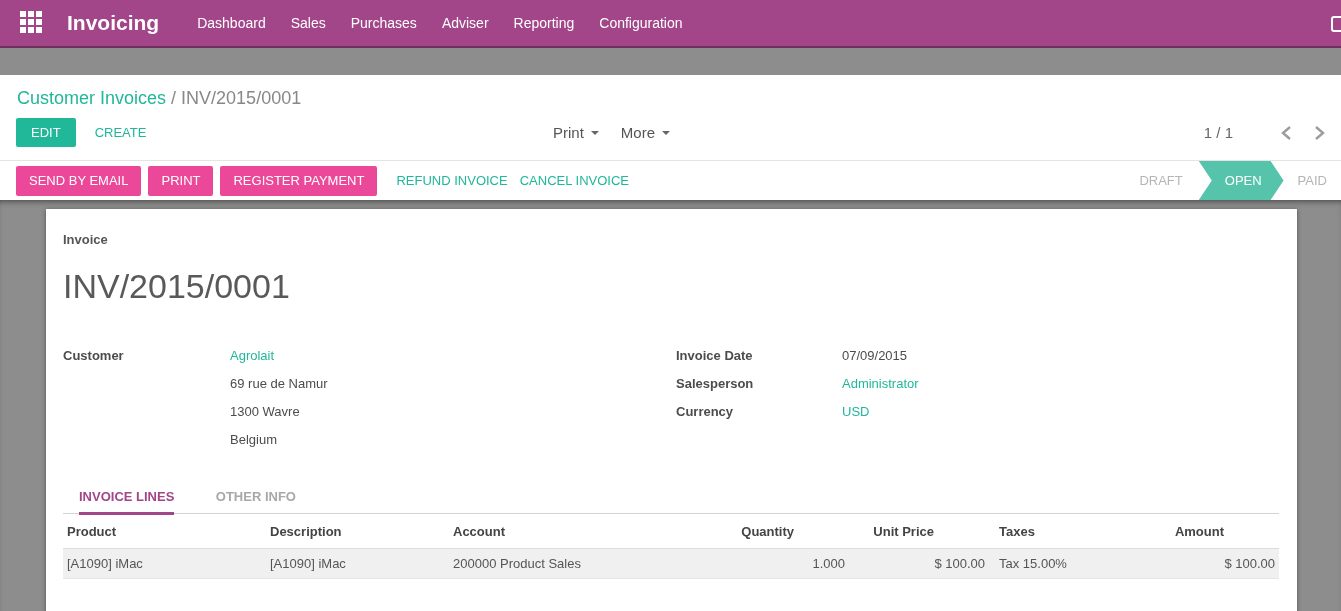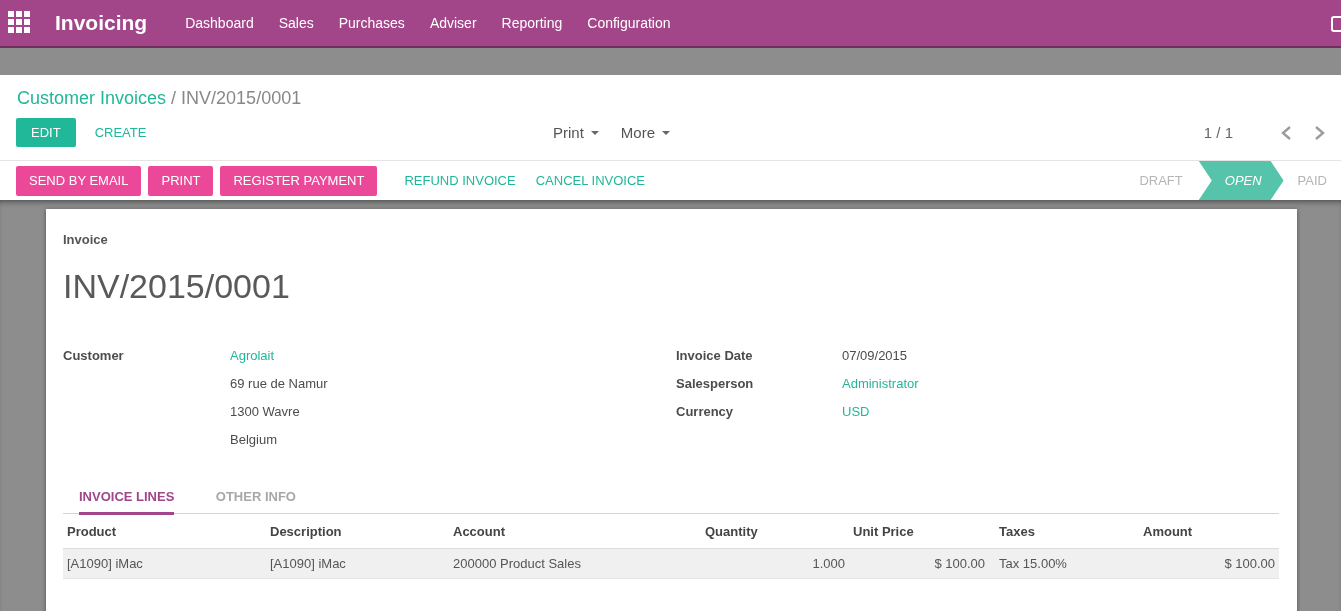--- a/index.html
+++ b/index.html
@@ -1,21 +1,21 @@
 <!DOCTYPE html>
 <html><head>
 <meta charset="utf-8">
 <style>
   * { margin:0; padding:0; box-sizing:border-box; }
   html,body { width:1341px; height:611px; overflow:hidden;
     font-family:"Liberation Sans", sans-serif; background:#8d8d8d; }
 
   
   .topbar { height:48px; background:#a24689; border-bottom:2px solid #6e2f5b;
-    display:flex; align-items:center; padding:0 8px; position:relative; }
+    display:flex; align-items:center; padding:0 20px; position:relative; }
   .apps-icon { width:25px; height:25px; display:grid;
     grid-template-columns:repeat(3,6px); grid-template-rows:repeat(3,6px);
     gap:2px; margin-right:22px; cursor:pointer; }
   .apps-icon span { background:#fff; }
   .brand { color:#fff; font-size:21px; font-weight:bold; margin-right:38px; }
   .topmenu { display:flex; gap:25px; }
   .topmenu .item { color:#fff; font-size:14px; cursor:pointer; }
   .partial-icon { position:absolute; right:-6px; top:16px; width:16px; height:16px;
     border:2px solid #fff; border-radius:3px; }
 
@@ -39,26 +39,26 @@
   .pager { margin-left:auto; display:flex; align-items:center; }
   .pager-count { color:#666; font-size:15px; margin-right:26px; }
   .pager-chevron { cursor:pointer; margin-left:22px; display:flex; }
 
   
   .statusbar { background:#fff; height:39px; display:flex; align-items:center;
     padding-left:16px; }
   .action-btn { background:#ec4899; color:#fff; border:none; font-size:13px;
     height:30px; padding:0 13px; margin-right:7px; border-radius:2px;
     cursor:pointer; font-family:"Liberation Sans", sans-serif; }
-  .action-link { color:#21b799; font-size:13px; margin-left:20px; cursor:pointer; }
+  .action-link { color:#21b799; font-size:13px; margin-left:12px; cursor:pointer; }
   .states { margin-left:auto; display:flex; align-items:center; height:39px; }
   .state { color:#b5b5b5; font-size:13px; padding:0 14px; cursor:pointer; }
   .state-arrow { background:#56c4ab; color:#fff; font-size:13px; height:39px;
     line-height:39px; padding:0 22px 0 26px; margin-left:2px; cursor:default;
-    clip-path:polygon(0 0, calc(100% - 13px) 0, 100% 50%, calc(100% - 13px) 100%, 0 100%, 13px 50%);font-style:italic; }
+    clip-path:polygon(0 0, calc(100% - 13px) 0, 100% 50%, calc(100% - 13px) 100%, 0 100%, 13px 50%); }
 
   
   .page { height:435px; background:#8d8d8d; padding-top:9px;
     box-shadow:inset 0 5px 6px -4px rgba(0,0,0,.55); }
   .sheet { margin-left:46px; width:1251px; height:430px; background:#fff;
     box-shadow:0 1px 4px rgba(0,0,0,.45); padding:23px 18px 12px 17px; }
   .doc-label { font-size:13px; font-weight:bold; color:#555; }
   .doc-title { font-size:34px; color:#595959; margin-top:20px; }
 
   .fields { display:flex; margin-top:36px; }
@@ -75,21 +75,21 @@
   .tab { display:inline-block; font-size:13px; font-weight:bold; color:#a8a8a8;
     padding-bottom:8px; margin-right:37px; cursor:pointer; }
   .tab.active { color:#a24689; border-bottom:3px solid #a24689; margin-bottom:-2px; }
 
   
   table.lines { border-collapse:collapse; table-layout:fixed; width:1216px; }
   col.c0{width:203px} col.c1{width:183px} col.c2{width:252px}
   col.c3{width:148px} col.c4{width:140px} col.c5{width:150px} col.c6{width:140px}
   .lines th { font-size:13px; font-weight:bold; color:#444; text-align:left;
     padding:10px 4px 9px; border-bottom:1px solid #dcdcdc; cursor:pointer; }
-  .lines th.num { text-align:left; padding-right:55px; }
+  .lines th.num { text-align:right; padding-right:55px; }
   .lines th.tax { padding-left:10px; }
   .lines td { font-size:13px; color:#555; padding:7px 4px; background:#f0f0f0;
     border-bottom:1px solid #e6e6e6; }
   .lines td.num { text-align:right; }
   .lines td.tax { padding-left:10px; }
 </style>
 </head>
 <body>
 
 <div class="topbar">

